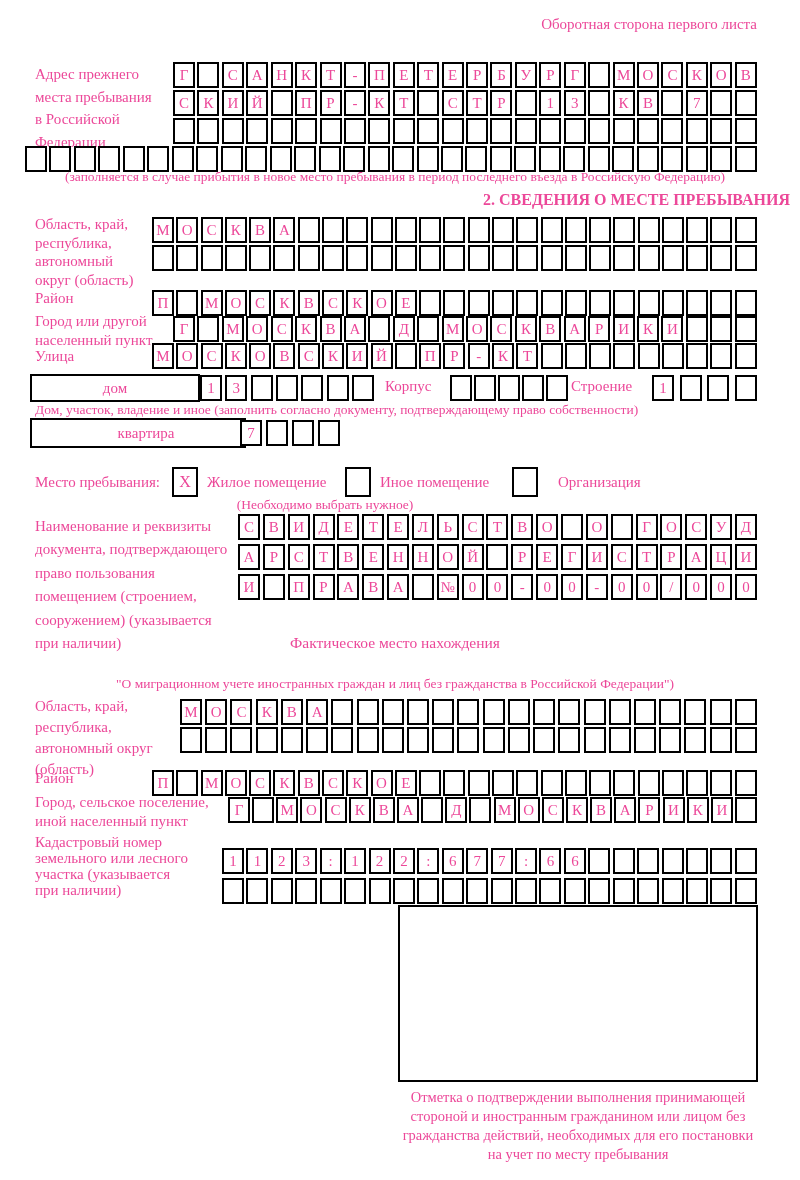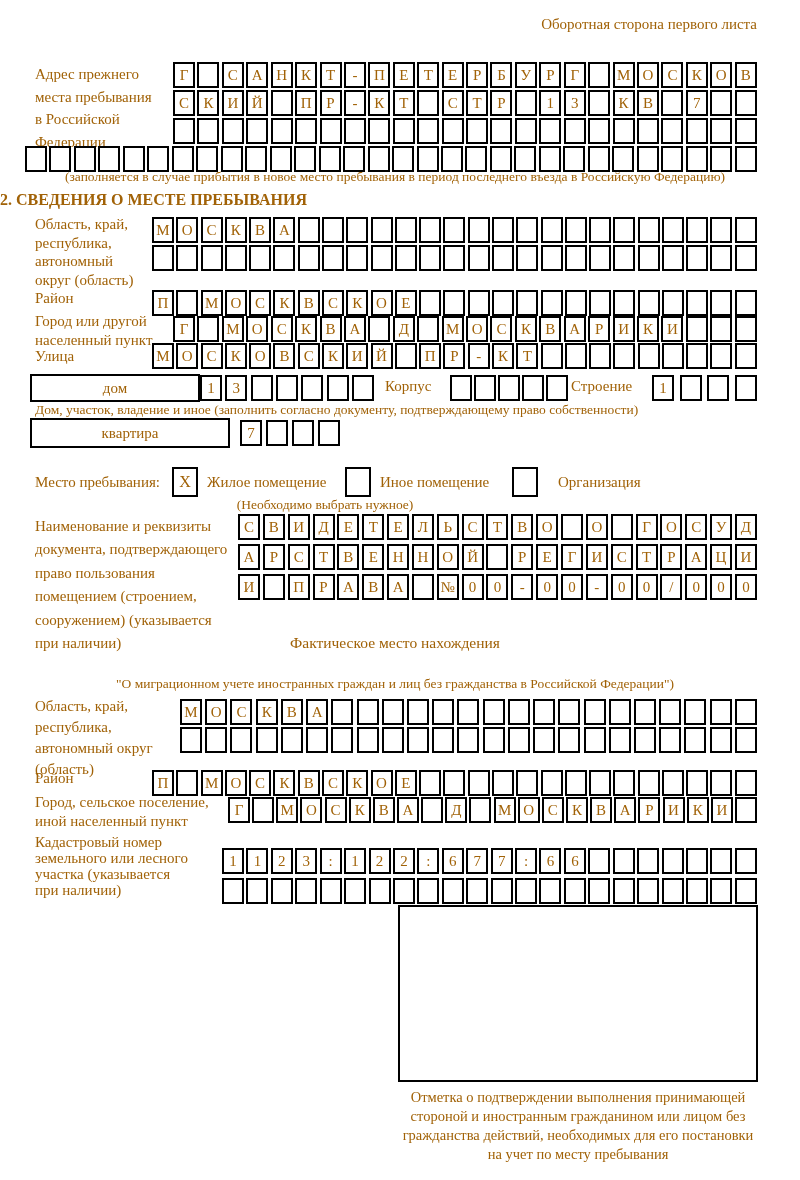--- a/index.html
+++ b/index.html
@@ -1,32 +1,32 @@
 <!DOCTYPE html>
 <html><head>
 <meta charset="utf-8">
 <style>
   html,body{margin:0;padding:0;background:#fff;}
-  .page{position:relative;width:800px;height:1180px;background:#ffffff;color:#a16207;
+  .page{position:relative;width:800px;height:1180px;background:#ffffff;color:#ec4899;
         font-family:"Liberation Serif","DejaVu Serif",serif;overflow:hidden;}
   .t{position:absolute;white-space:pre-line;}
   .header-note{top:16px;right:43px;font-size:15px;}
   .prev-label{left:35px;top:63px;font-size:15px;line-height:22.5px;}
   .prev-foot{top:169px;left:0;width:790px;text-align:center;font-size:13.5px;white-space:nowrap;}
-  .s2-title{top:191px;left:0;width:790px;text-align:left;font-weight:700;font-size:16px;}
+  .s2-title{top:191px;left:0;width:790px;text-align:right;font-weight:700;font-size:16px;}
   .region-label{left:35px;top:215px;font-size:15px;line-height:18.5px;}
   .district-label{left:35px;top:290px;font-size:15px;}
   .city-label{left:35px;top:312px;font-size:15px;line-height:18.5px;}
   .street-label{left:35px;top:348px;font-size:15px;}
   .wbox{position:absolute;border:2px solid #000;text-align:center;font-size:15px;}
   .dom-box{left:30px;top:374px;width:166px;height:24px;line-height:24px;}
   .korpus-label{left:385px;top:378px;font-size:15px;}
   .stroenie-label{left:571px;top:378px;font-size:15px;}
   .house-foot{left:35px;top:402px;font-size:13.5px;white-space:nowrap;}
-  .kvartira-box{left:30px;top:418px;width:196px;height:26px;line-height:26px;}
+  .kvartira-box{left:30px;top:418px;width:196px;height:26px;line-height:26px;padding-left:16px;}
   .apt-foot{left:35px;top:452px;font-size:13.5px;white-space:nowrap;}
   .stay-label{left:35px;top:474px;font-size:15px;}
   .cbox{position:absolute;width:22px;height:26px;border:2px solid #000;text-align:center;
         line-height:26px;font-size:16px;}
   .stay-box-1{left:172px;top:467px;}
   .stay-opt-1{left:207px;top:474px;font-size:15px;}
   .stay-box-2{left:345px;top:467px;}
   .stay-opt-2{left:380px;top:474px;font-size:15px;}
   .stay-box-3{left:512px;top:467px;}
   .stay-opt-3{left:558px;top:474px;font-size:15px;}

